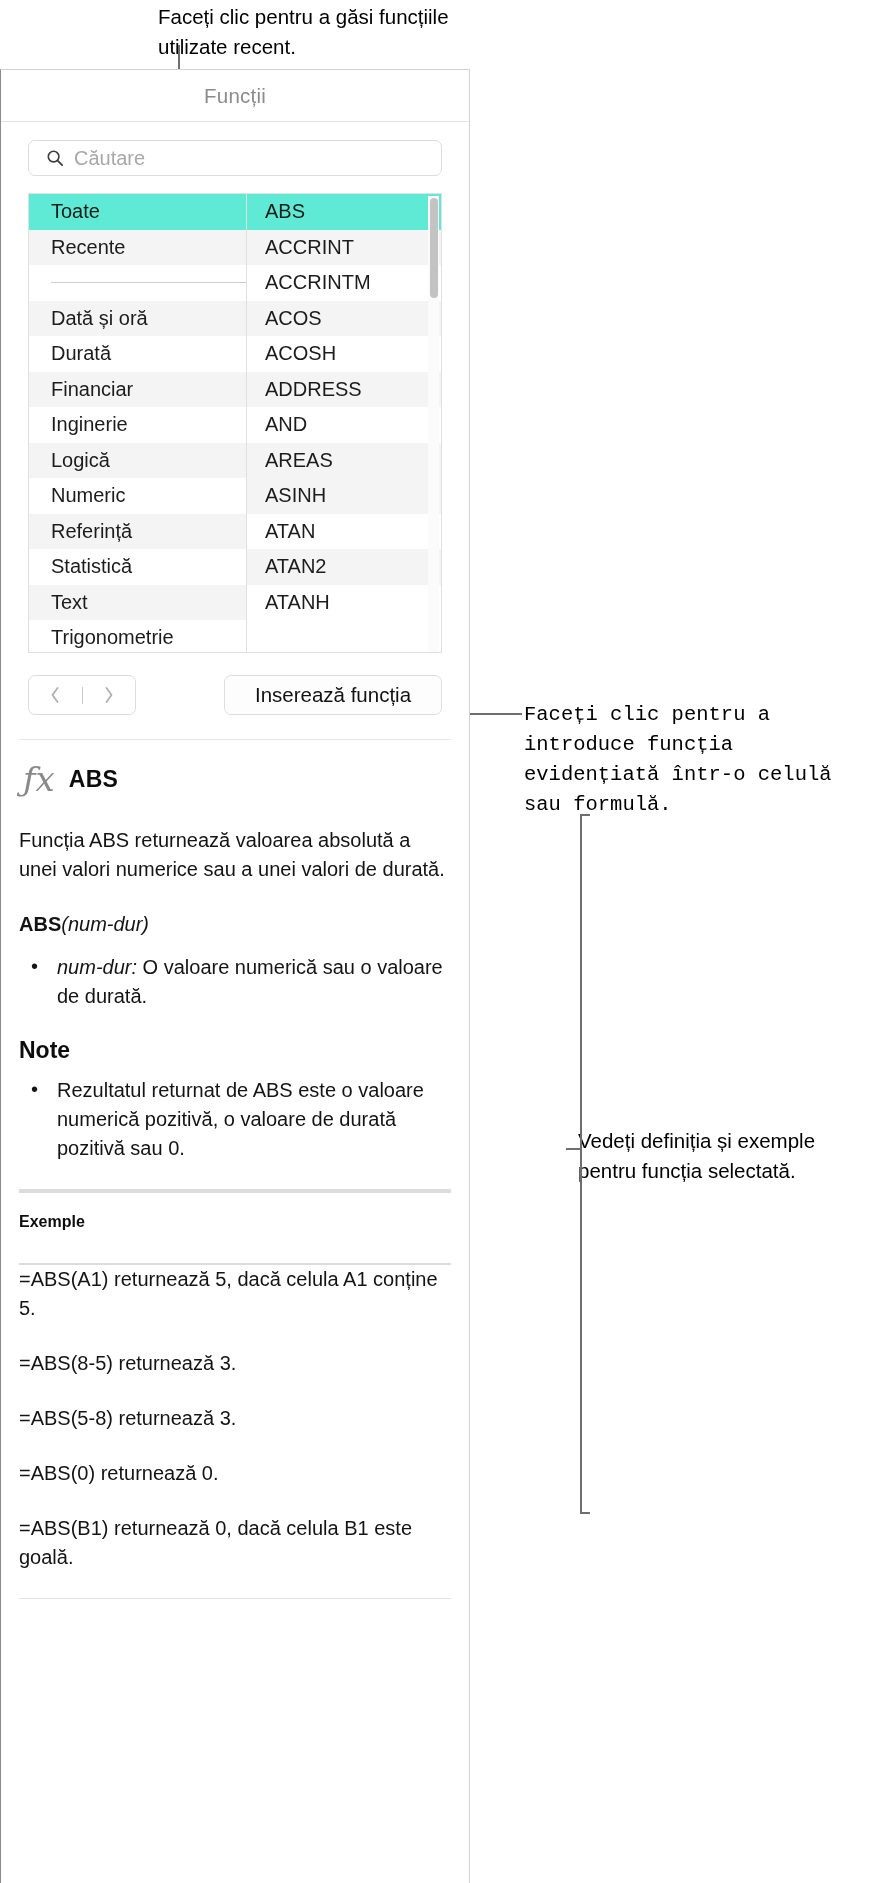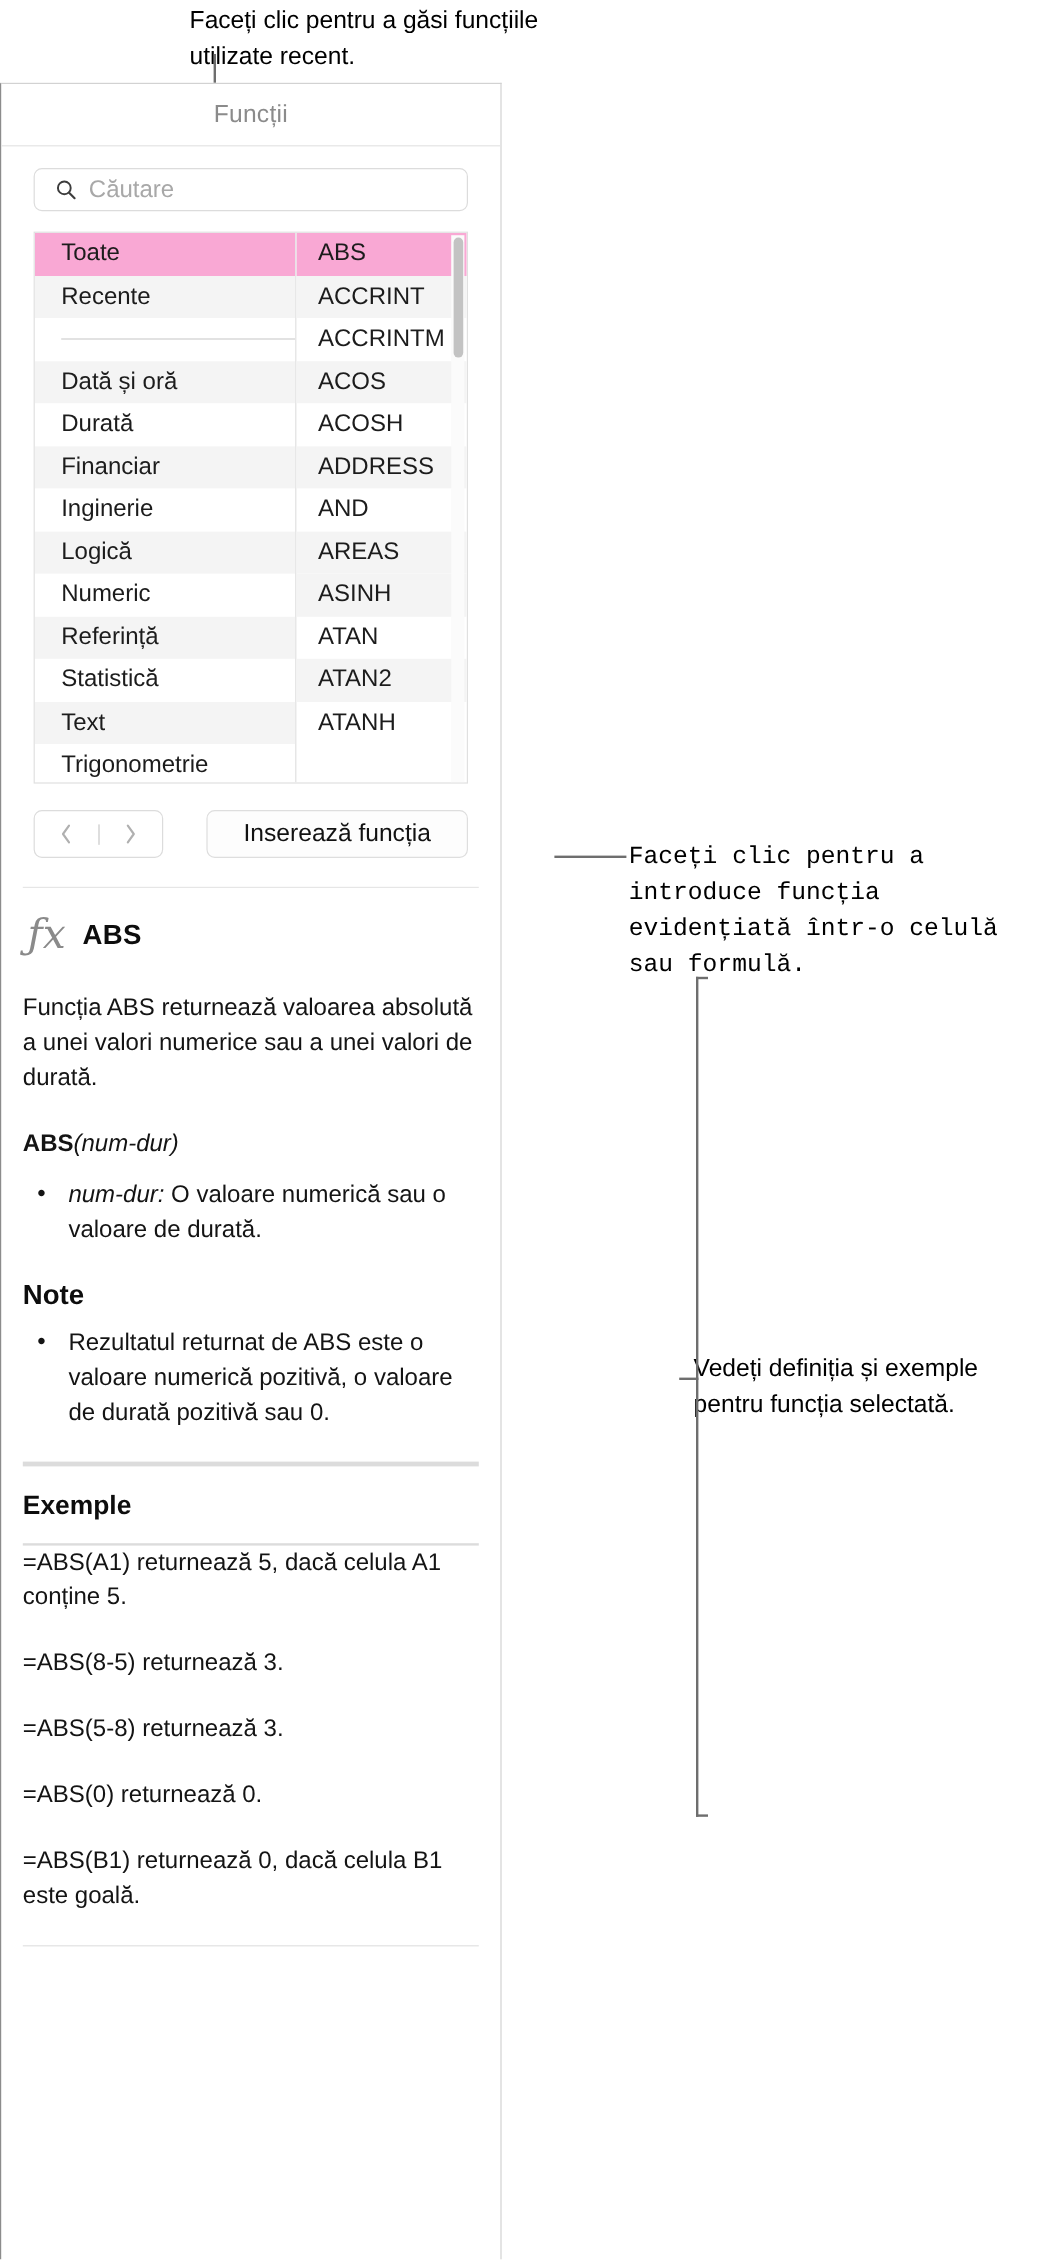--- a/index.html
+++ b/index.html
@@ -31,21 +31,21 @@
   
   #leader-r2-v { left: 580px; top: 814px; width: 2px; height: 700px; }
   #leader-r2-arm-top { left: 580px; top: 814px; width: 10px; height: 2px; }
   #leader-r2-arm-mid { left: 566px; top: 1148px; width: 16px; height: 1.5px; }
   #leader-r2-arm-bot { left: 580px; top: 1512px; width: 10px; height: 2px; }
 
   
   #panel {
     position: absolute;
     left: 0; top: 69px;
-    width: 418px; height: 1814px;
+    width: 470px; height: 1814px;
     background: #ffffff;
     border: 1px solid #d2d2d2;
     border-left: 1px solid #8c8c8c;
     border-bottom: none;
     overflow: hidden;
   }
 
   #titlebar {
     height: 52px;
     border-bottom: 1px solid #e4e4e4;
@@ -86,21 +86,21 @@
   .row {
     height: 35.5px;
     display: flex; align-items: center;
     padding-left: 22px;
     font-size: 20px;
     color: #1c1c1c;
     white-space: nowrap;
   }
   #fn-col .row { padding-left: 18px; }
   .row.alt { background: #f4f4f4; }
-  .row.sel { background: #f9a8d4; }
+  .row.sel { background: #5eead4; }
   .row.sep { height: 35.5px; padding: 0; display: block; position: relative; background: #fff; }
   .row.sep i {
     position: absolute; left: 22px; right: 0; top: 17px;
     height: 1px; background: #cfcfcf; display: block;
   }
 
   
   #sbar {
     position: absolute; right: 2px; top: 2px;
     width: 11px; height: 456px;
@@ -181,21 +181,21 @@
     position: absolute; left: 12px; top: -1px;
     font-size: 20px; color: #141414;
   }
   ul.bl li i { font-style: italic; }
 
   h4.sect { font-size: 23px; font-weight: bold; color: #0d0d0d; margin-bottom: 12px; }
 
   .rule-thick { height: 4px; background: #dcdcdc; margin: 18px 0 0 0; }
   .rule-thin  { height: 2px; background: #dcdcdc; margin: 0; }
 
-  #examples-head { margin: 20px 0 18px 0; font-size: 22px; font-weight: bold; color: #0d0d0d; }
+  #examples-head { margin: 20px 0 32px 0; font-size: 16px; font-weight: bold; color: #0d0d0d; }
   .example {
     font-size: 20px; line-height: 29px; color: #141414;
     margin-bottom: 26px;
   }
   .rule-end { height: 1px; background: #e2e2e2; margin-top: 6px; }
 </style>
 </head>
 <body>
 
 <div id="root">

